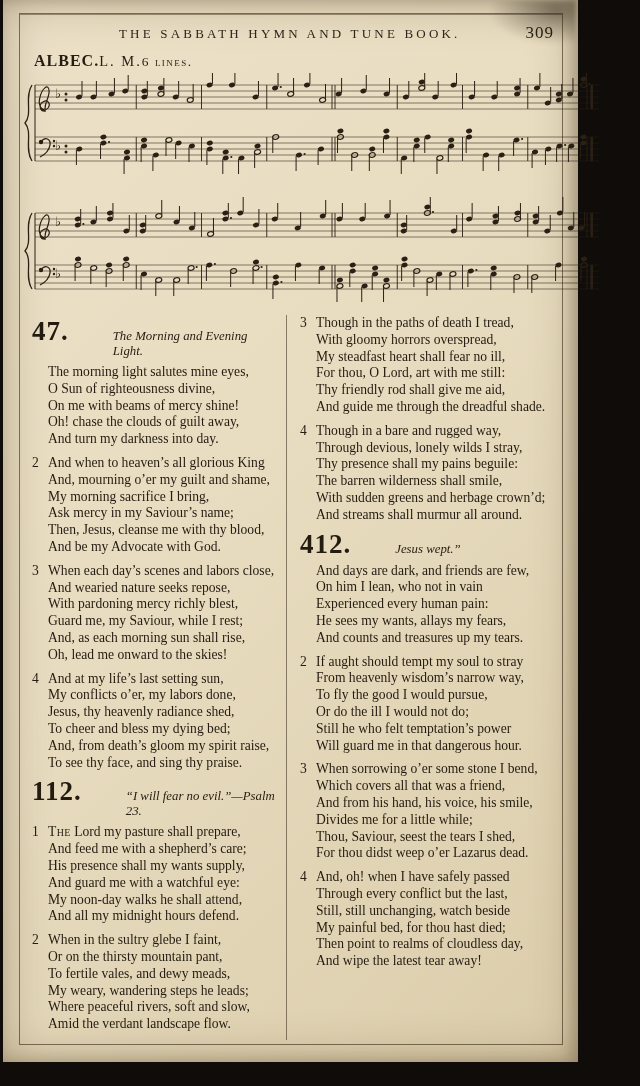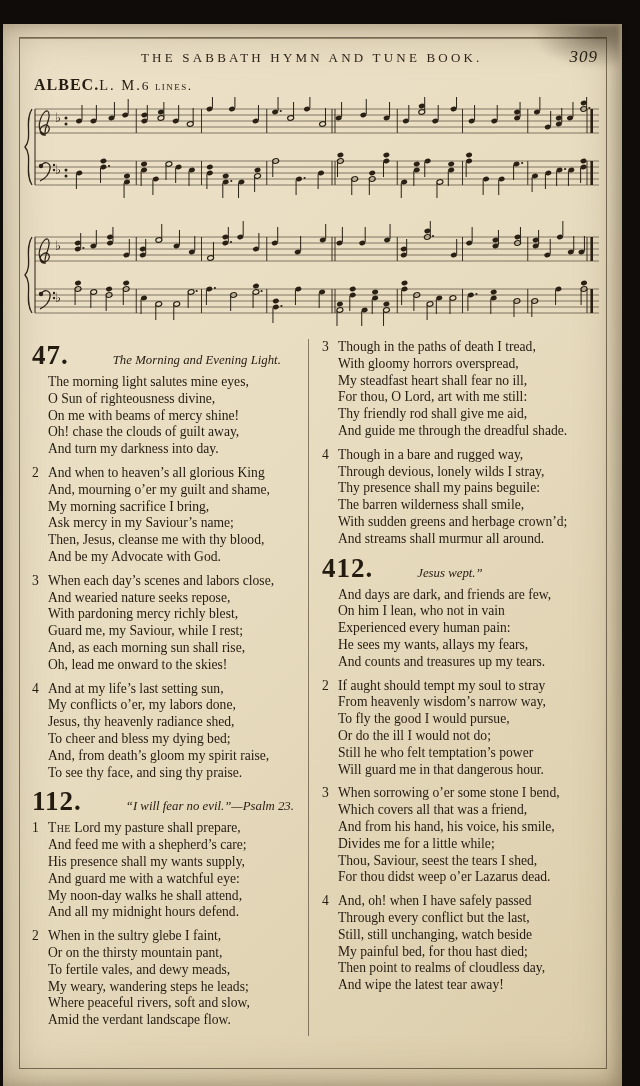--- a/index.html
+++ b/index.html
@@ -2,21 +2,21 @@
 <html><head>
 <meta charset="utf-8">
 <style>
   html,body{margin:0;padding:0;}
   body{
     width:640px;height:1086px;position:relative;overflow:hidden;
     background:#0f0c09;
     font-family:"Liberation Serif","DejaVu Serif",serif;
   }
   .paper{
-    position:absolute;left:3px;top:24px;width:619px;height:1062px;
+    position:absolute;left:3px;top:0;width:575px;height:1062px;
     background:linear-gradient(135deg,#ece1c8 0%,#e8dcc0 45%,#dbcdab 100%);
     box-shadow:inset 0 0 46px rgba(90,68,36,.38), inset -6px 0 14px rgba(60,44,22,.25);
   }
   .stain{
     position:absolute;right:2px;top:0;width:90px;height:46px;
     background:radial-gradient(ellipse at 78% 22%,rgba(35,25,12,.5),rgba(35,25,12,0) 68%);
     filter:blur(2px);pointer-events:none;
   }
   .frame{
     position:absolute;left:16px;top:13px;right:15px;bottom:17px;
@@ -24,21 +24,21 @@
     box-shadow:0 0 0 3px rgba(58,43,24,.0), inset 0 3px 0 -2px rgba(58,43,24,.45);
   }
   .header-row{
     display:flex;align-items:baseline;
     padding:9px 4px 2px 34px;color:#2c2216;
   }
   .header-title{
     flex:1;text-align:center;font-size:13px;letter-spacing:3.2px;
     color:#2e2419;white-space:nowrap;
   }
-  .page-number{font-size:17px;letter-spacing:1px;color:#271e13;padding-right:4px;font-style:italic;}
+  .page-number{font-size:17px;letter-spacing:1px;color:#271e13;padding-right:4px;}
   .tune-row{
     display:flex;align-items:baseline;
     padding:7px 10px 1px 14px;color:#261d12;
   }
   .tune-name{font-weight:bold;font-size:16px;letter-spacing:1px;}
   .tune-meter{font-size:14.5px;letter-spacing:2px;}
   .tune-lines{font-variant:small-caps;font-size:13.5px;letter-spacing:1.5px;}
   .music-wrap{padding:2px 1px 0 1px;}
   .text-area{
     display:flex;align-items:stretch;

